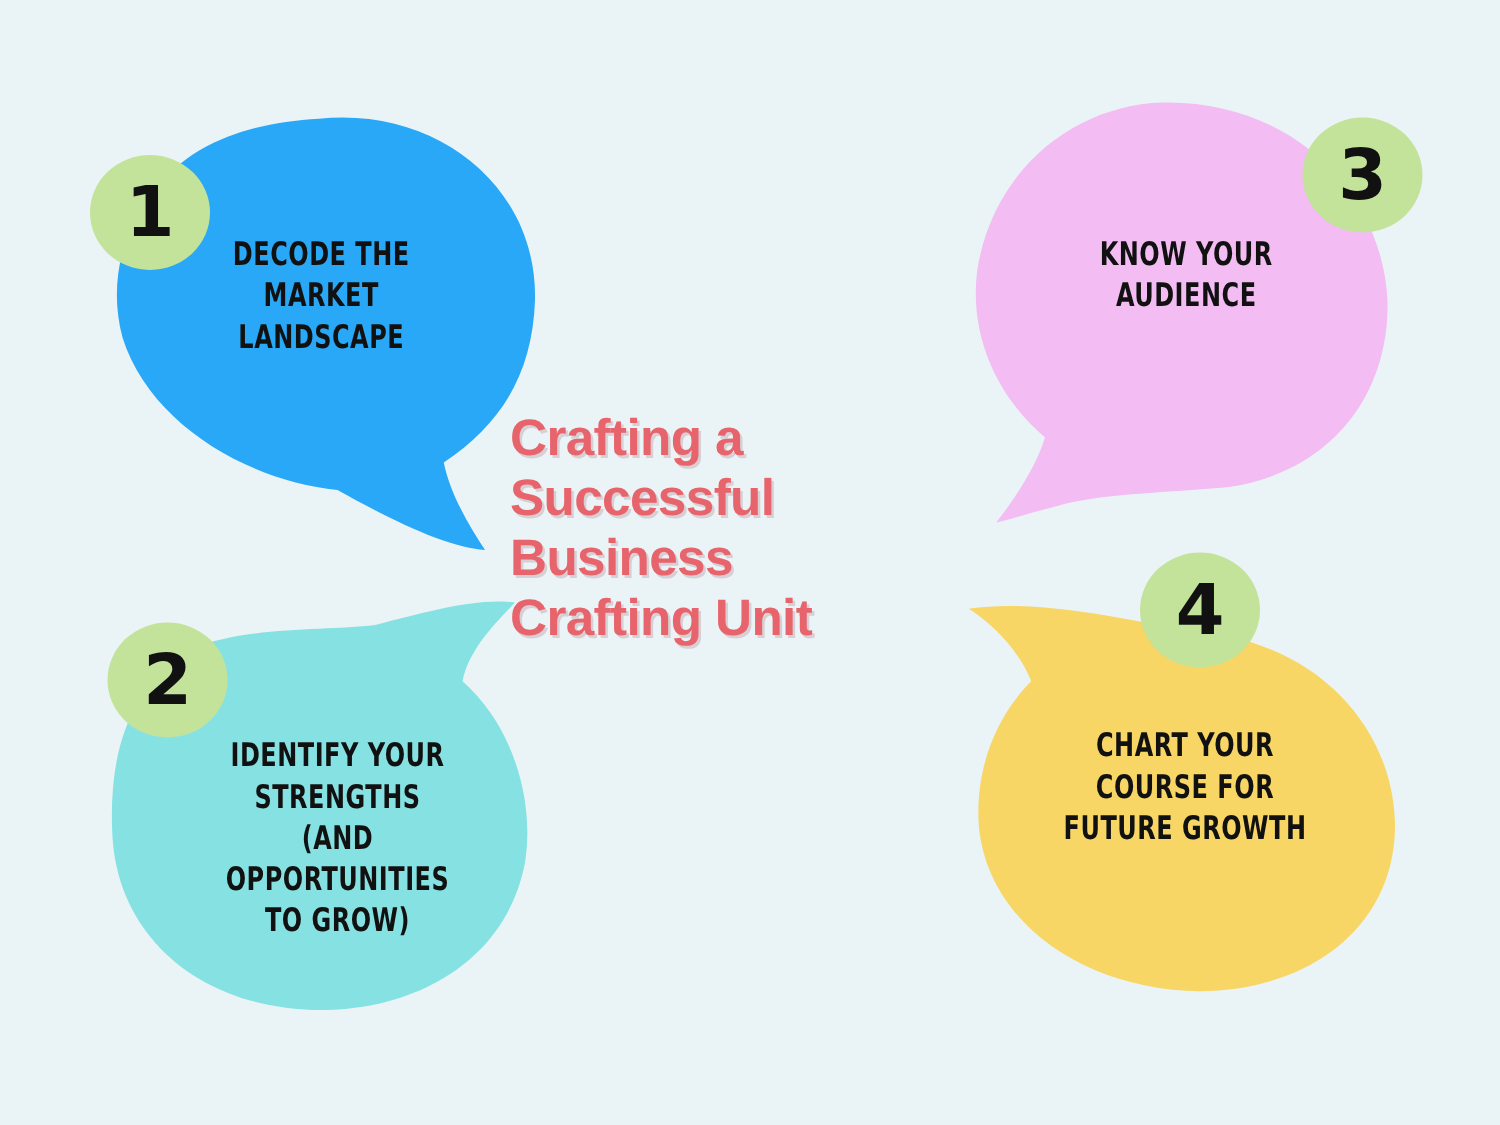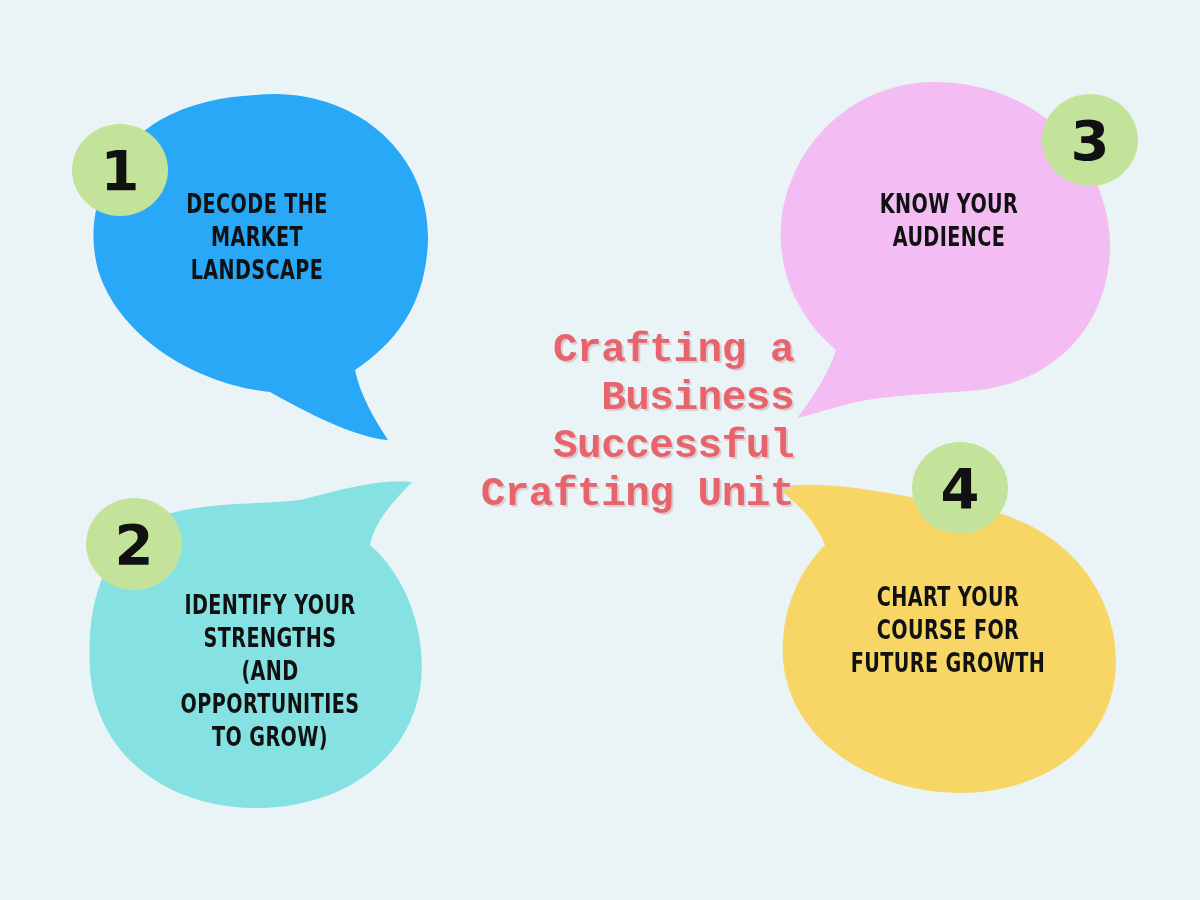--- a/index.html
+++ b/index.html
@@ -1,20 +1,20 @@
 <!DOCTYPE html>
 <html><head>
 <meta charset="utf-8">
 <style>
   html, body { margin:0; padding:0; }
   body { width:1200px; height:900px; background:#eaf4f6; position:relative; overflow:hidden; font-family:"DejaVu Sans", sans-serif; }
   svg.bg { position:absolute; left:0; top:0; }
   .label { position:absolute; text-align:center; font-family:"DejaVu Sans Condensed","DejaVu Sans", sans-serif; font-weight:bold; color:#111; font-size:26px; line-height:33px; letter-spacing:0.5px; transform:scaleX(0.82); transform-origin:center; }
   .badge { position:absolute; width:96px; height:92px; border-radius:50%; background:#c3e39b; display:flex; align-items:center; justify-content:center; font-family:"DejaVu Sans", sans-serif; font-weight:bold; font-size:56px; color:#111; }
-  .title { position:absolute; left:454px; top:326px; width:340px; text-align:right; font-family:Liberation Mono, monospace; font-weight:bold; color:#e8646c; font-size:41px; line-height:48px; letter-spacing:-0.5px; text-shadow:2px 2px 0 #d7cfd3; }
+  .title { position:absolute; left:408px; top:326px; width:340px; text-align:left; font-family:Liberation Sans, sans-serif; font-weight:bold; color:#e8646c; font-size:41px; line-height:48px; letter-spacing:-0.5px; text-shadow:2px 2px 0 #d7cfd3; }
 </style>
 </head>
 <body>
 
 <svg class="bg" width="1200" height="900" viewBox="0 0 1200 900">
 
   <path fill="#29a8f7" d="M255,95 C350,85 430,150 428,240 C426,300 400,340 355,370 C360,395 375,420 388,440 C360,438 320,420 270,392 C200,385 120,340 98,270 C82,210 110,150 160,120 C190,103 222,97 255,95 Z"></path>
 
   <path fill="#86e2e2" d="M150,520 C200,500 260,505 300,500 C340,490 380,478 412,482 C395,500 375,520 370,545 C410,580 428,640 420,690 C405,770 330,810 250,808 C160,805 95,750 90,670 C86,600 105,550 150,520 Z"></path>
 
@@ -48,16 +48,16 @@
 </div>
 
 <div class="label" style="left:828px; top:581px; width:240px;">
   <div>CHART YOUR</div>
   <div>COURSE FOR</div>
   <div>FUTURE GROWTH</div>
 </div>
 
 <div class="title">
   <div>Crafting a</div>
+  <div>Successful</div>
   <div>Business</div>
-  <div>Successful</div>
   <div>Crafting Unit</div>
 </div>
 
 </body></html>

